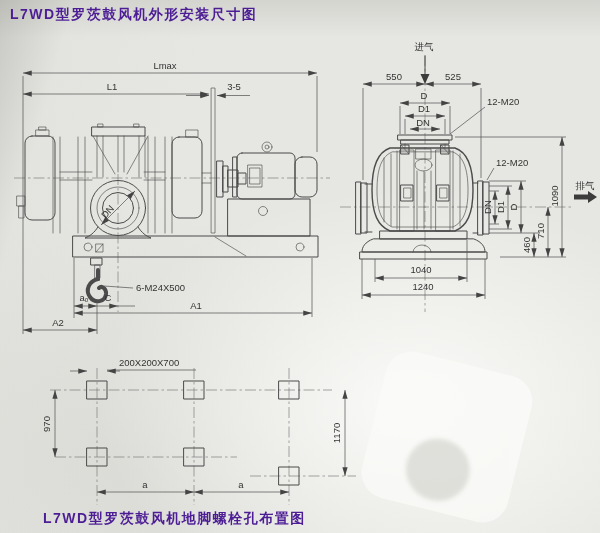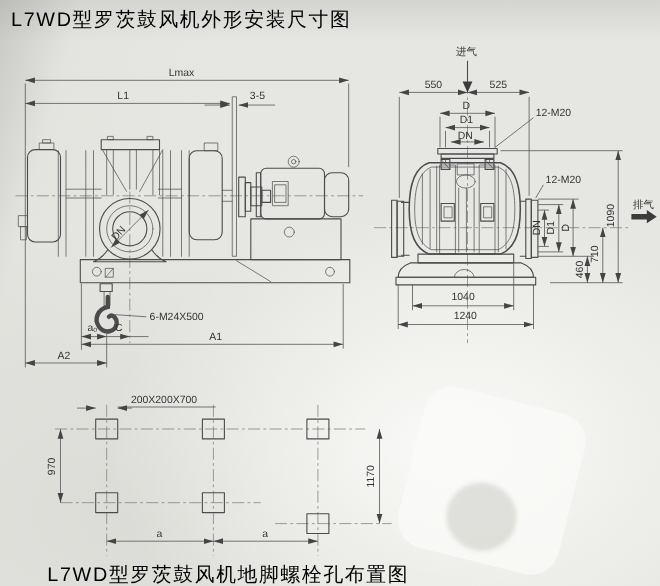--- a/index.html
+++ b/index.html
@@ -10,21 +10,21 @@
       linear-gradient(105deg, rgba(150,150,145,.38), rgba(215,215,210,.18) 10%, rgba(235,235,230,0) 30%),
       linear-gradient(180deg, rgba(165,165,160,.28), rgba(230,230,225,0) 7%),
       radial-gradient(ellipse 430px 300px at 68% 76%, #fafaf8, rgba(250,250,248,0) 72%),
       radial-gradient(ellipse 500px 380px at 22% 88%, rgba(210,210,205,.55), rgba(228,228,224,0) 70%),
       #e6e6e2;
   }
   .ghost{position:absolute;left:372px;top:362px;width:150px;height:150px;
     background:#fbfbf9;border-radius:26px;transform:rotate(14deg);opacity:.75;}
   .ghost .blob{position:absolute;left:42px;top:78px;width:64px;height:62px;border-radius:50%;
     background:#d9d9d4;filter:blur(2px);}
-  .title{position:absolute;color:#000000;font-size:18px;font-weight:400;letter-spacing:1.5px;white-space:nowrap;}
+  .title{position:absolute;color:#4c1d95;font-size:14px;font-weight:700;letter-spacing:1.5px;white-space:nowrap;}
   #title-top{left:10px;top:6px;}
   #title-bottom{left:43px;top:510px;}
   svg{position:absolute;left:0;top:0;z-index:2;}
   .ln{stroke:#4b4b4b;fill:none;stroke-width:1;stroke-linecap:round;stroke-linejoin:round;}
   .thin{stroke-width:.65;}
   .thick{stroke-width:1.4;}
   .dim{stroke:#5a5a5a;fill:none;stroke-width:.75;}
   .cl{stroke:#777;stroke-width:.65;stroke-dasharray:11 3 2.5 3;fill:none;}
   text{font-family:"Liberation Sans","DejaVu Sans",sans-serif;font-size:9.5px;fill:#333;}
   .arr{fill:#3c3c3c;stroke:none;}

